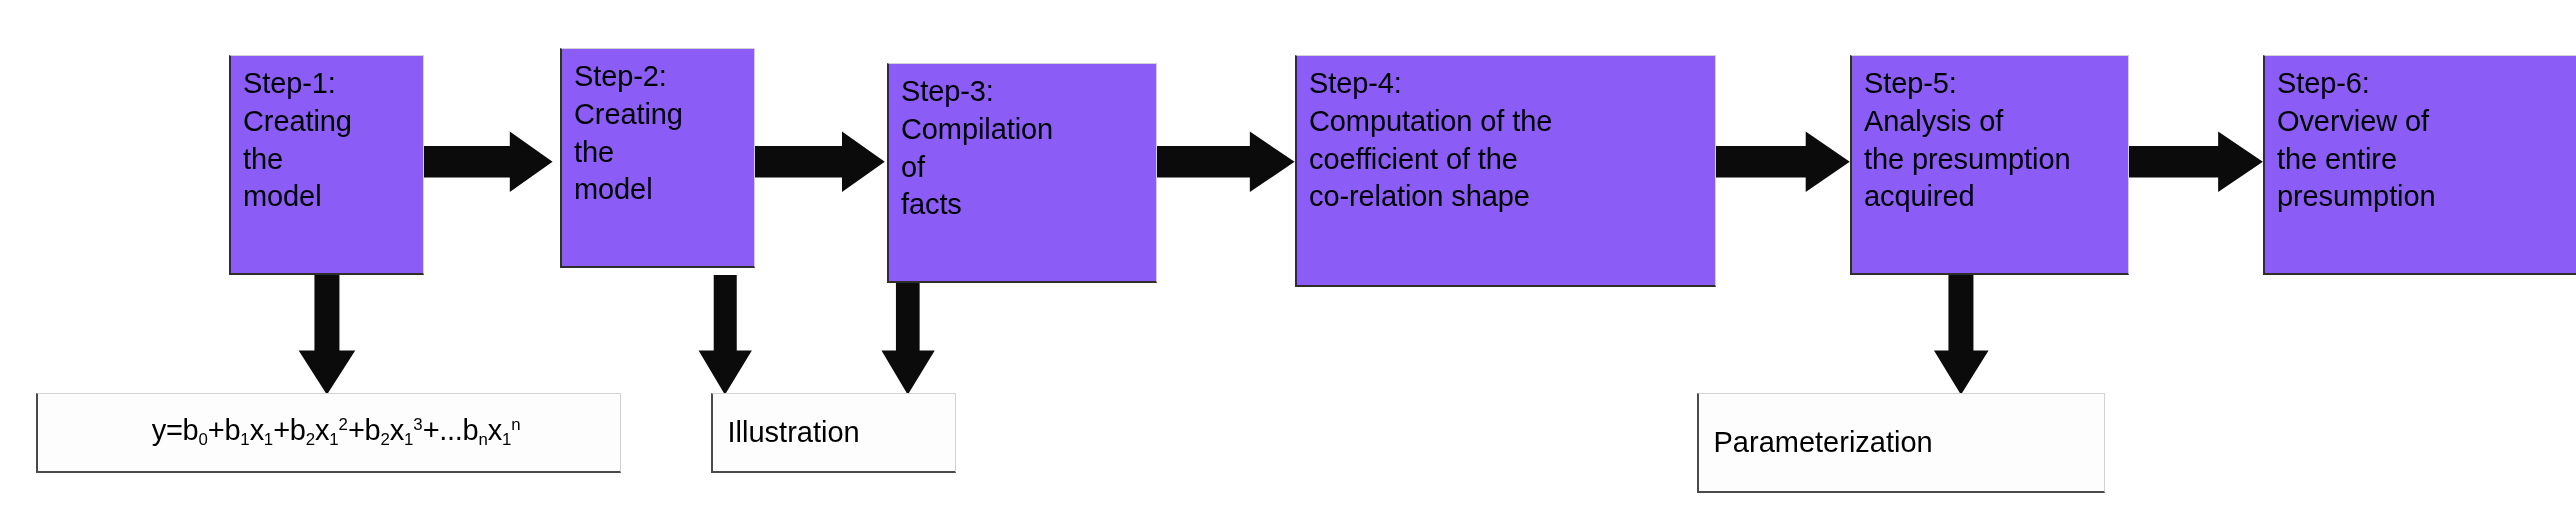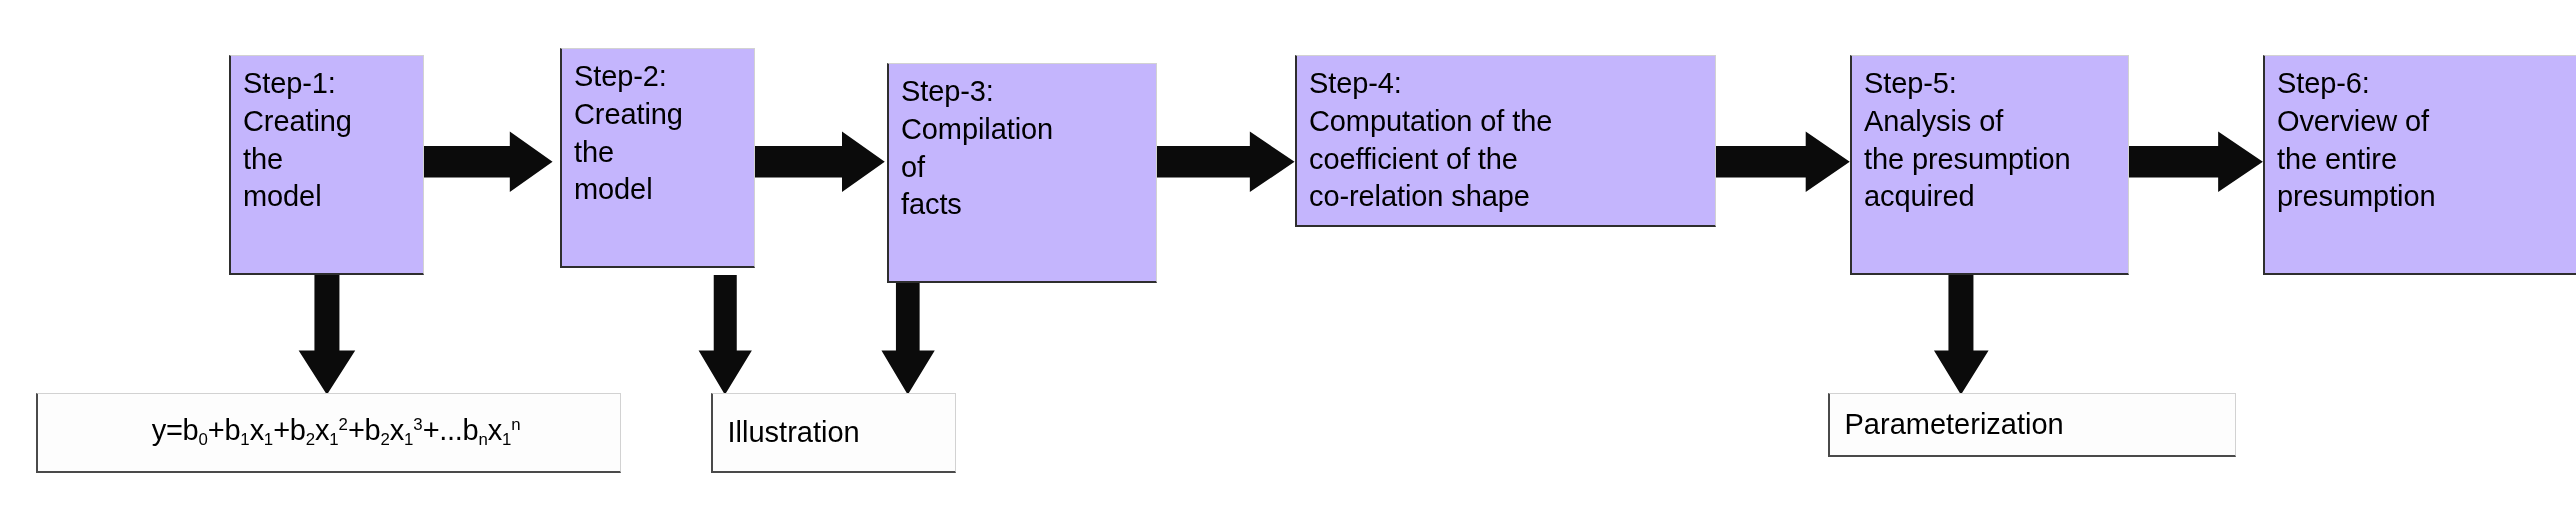--- a/index.html
+++ b/index.html
@@ -16,21 +16,21 @@
     width: 2576px;
     height: 521px;
     background: #ffffff;
     overflow: hidden;
   }
 
   
   .node {
     position: absolute;
     box-sizing: border-box;
-    background: #c4b5fd;
+    background: #8b5cf6;
     border-top: 1.3px solid #d2d2d2;
     border-right: 1.3px solid #d2d2d2;
     border-left: 2.6px solid #2e2e2e;
     border-bottom: 2.6px solid #2e2e2e;
     color: #000000;
     line-height: 1.30;
     letter-spacing: -0.1px;
   }
   .node .node-text {
     display: block;
@@ -129,21 +129,21 @@
 model</span>
   </div>
 
   <div class="node" style="left:887px; top:55px; width:270px; height:220px;margin-top:8px;">
     <span class="node-text">Step-3:
 Compilation
 of
 facts</span>
   </div>
 
-  <div class="node" style="left:1295px; top:55px; width:421px; height:172px;">
+  <div class="node" style="left:1295px; top:55px; width:421px; height:232px;">
     <span class="node-text">Step-4:
 Computation of the
 coefficient of the
 co-relation shape</span>
   </div>
 
   <div class="node" style="left:1850px; top:55px; width:279px; height:220px;">
     <span class="node-text">Step-5:
 Analysis of
 the presumption
@@ -158,18 +158,18 @@
   </div>
 
   <div class="leaf" style="left:36px; top:393px; width:585px; height:80px;justify-content:center;">
     <span class="leaf-text formula">y=b<sub>0</sub>+b<sub>1</sub>x<sub>1</sub>+b<sub>2</sub>x<sub>1</sub><sup>2</sup>+b<sub>2</sub>x<sub>1</sub><sup>3</sup>+...b<sub>n</sub>x<sub>1</sub><sup>n</sup></span>
   </div>
 
   <div class="leaf" style="left:703px; top:393px; width:245px; height:80px;margin-left:8px;">
     <span class="leaf-text">Illustration</span>
   </div>
 
-  <div class="leaf" style="left:1828px; top:393px; width:408px; height:64px;">
+  <div class="leaf" style="left:1697px; top:393px; width:408px; height:100px;">
     <span class="leaf-text">Parameterization</span>
   </div>
 
 </div>
 
 
 </body></html>

